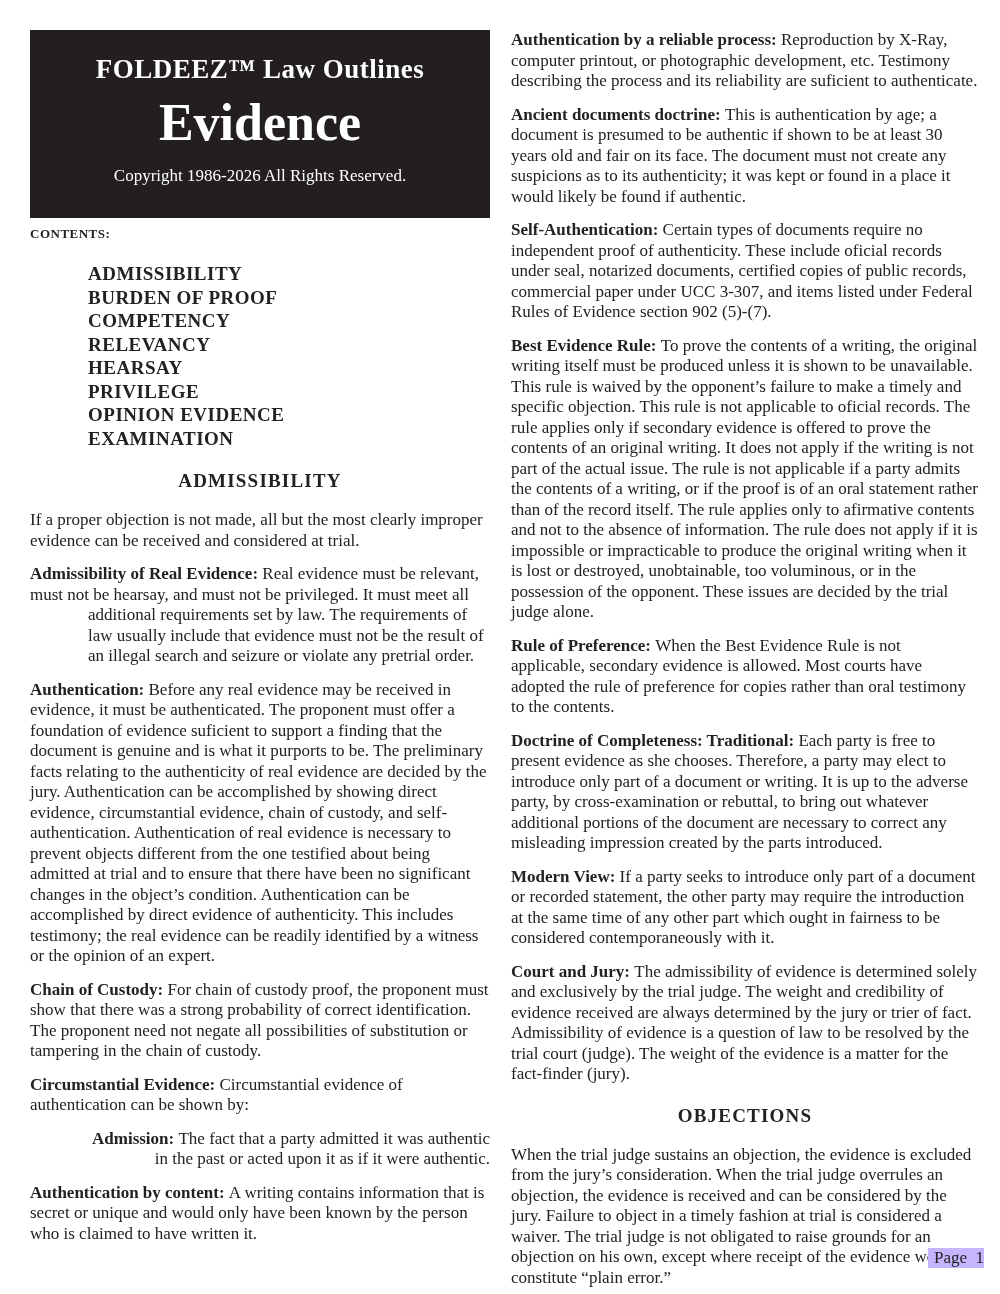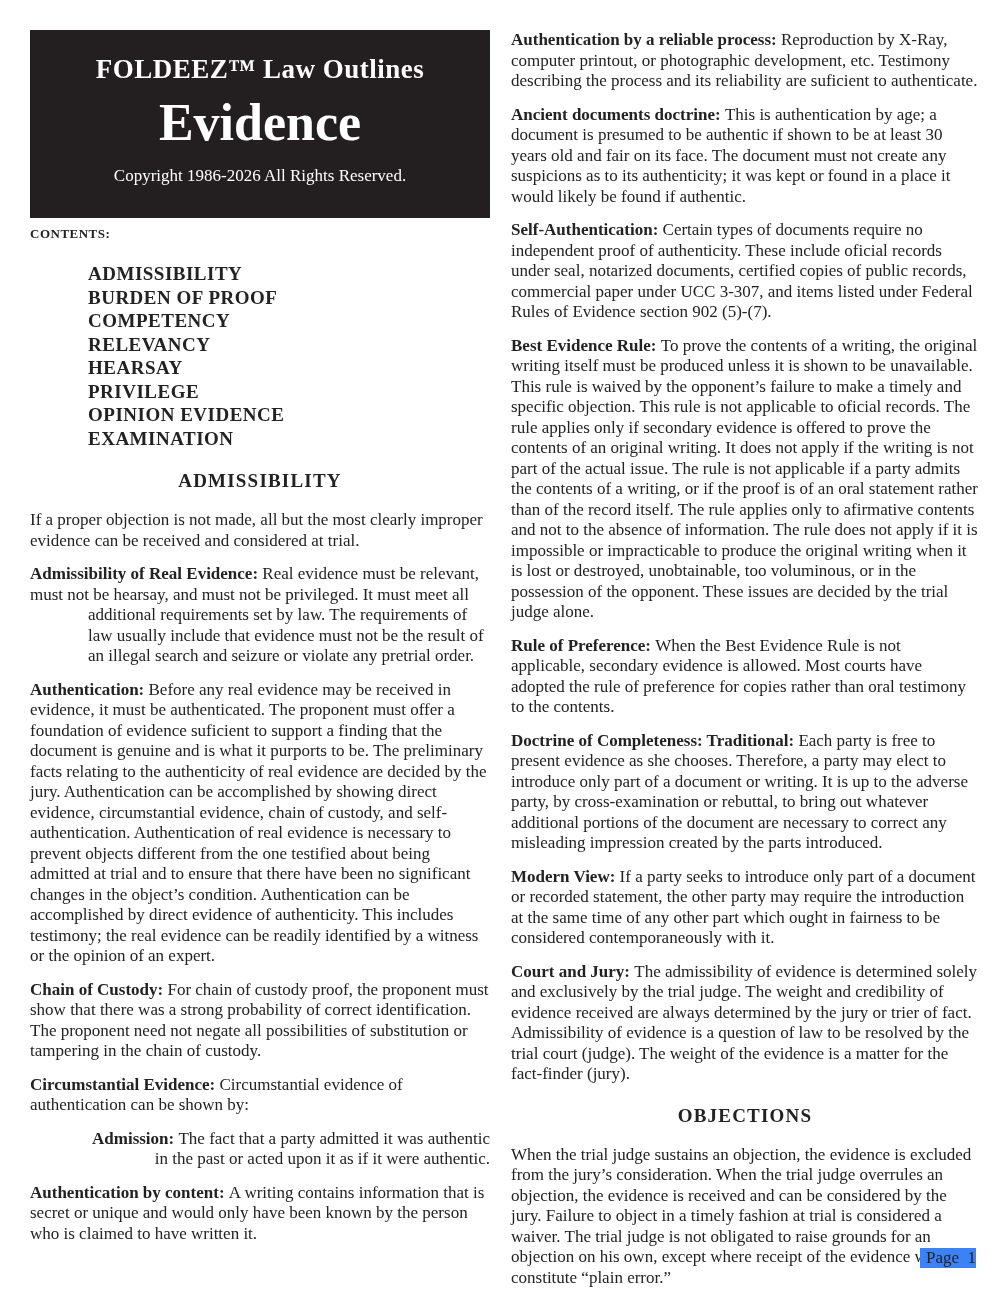--- a/index.html
+++ b/index.html
@@ -62,25 +62,25 @@
     text-align: left;
   }
   .body-para.indented { margin-left: 58px; text-align: right; }
   .cont-indent { display: block; margin-left: 58px; }
   .body-para b { font-weight: bold; }
 
   .col-right .col-content { }
 
   .page-number {
     position: absolute;
-    right: 24px;
+    right: 16px;
     bottom: 26px;
     font-size: 17px;
     white-space: pre;
-    background: #3b82f6;
+    background: #c4b5fd;
     padding-left: 6px;
   }
 </style>
 </head>
 <body>
 
 <div class="page">
   <div class="col col-left">
     <header class="title-box">
       <div class="brand">FOLDEEZ™ Law Outlines</div>

